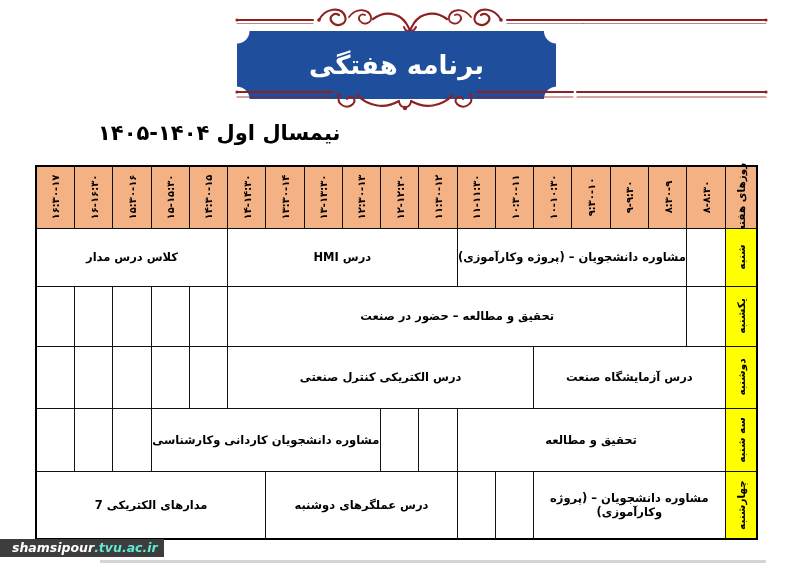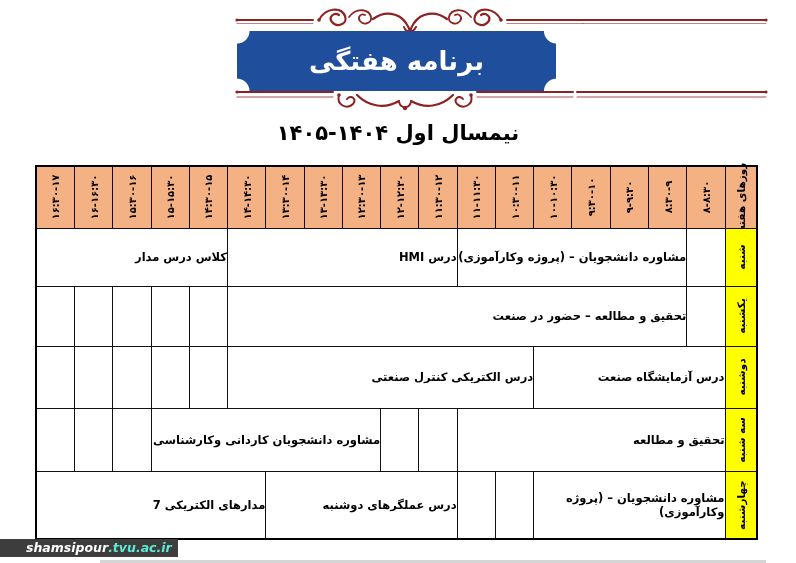--- a/index.html
+++ b/index.html
@@ -6,34 +6,34 @@
   body{
     width:796px;height:563px;position:relative;background:#ffffff;overflow:hidden;
     font-family:"DejaVu Sans",sans-serif;
   }
   
   .orn{position:absolute;left:235px;width:533px;}
   #orn-top{top:5px;height:30px;}
   #orn-bottom{top:86px;height:32px;}
   
   .banner{
-    position:absolute;left:237px;top:31px;width:319px;height:60px;
+    position:absolute;left:237px;top:31px;width:319px;height:68px;
     display:flex;align-items:center;justify-content:center;
     background:
       radial-gradient(circle 13px at 0 0,      #ffffff 12px,#1e4e9c 13px) top left    /50.3% 50.3% no-repeat,
       radial-gradient(circle 13px at 100% 0,   #ffffff 12px,#1e4e9c 13px) top right   /50.3% 50.3% no-repeat,
       radial-gradient(circle 13px at 0 100%,   #ffffff 12px,#1e4e9c 13px) bottom left /50.3% 50.3% no-repeat,
       radial-gradient(circle 13px at 100% 100%,#ffffff 12px,#1e4e9c 13px) bottom right/50.3% 50.3% no-repeat;
   }
   .banner h1{
     margin:0;color:#ffffff;font-size:26px;font-weight:bold;direction:rtl;letter-spacing:0;
   }
   
   .subtitle{
-    position:absolute;left:98px;top:121px;width:600px;text-align:center;
+    position:absolute;left:98px;top:121px;width:600px;text-align:left;
     font-size:21px;font-weight:bold;color:#000;direction:rtl;
   }
   
   table.sched{
     position:absolute;left:35px;top:165px;width:723px;
     border-collapse:collapse;table-layout:fixed;direction:rtl;
     border:2px solid #000;
   }
   table.sched th,table.sched td{
     border:1px solid #111;padding:0;position:relative;
@@ -48,27 +48,27 @@
   thead th{background:#f4b183;border-bottom:2px solid #000;}
   th.daycell{background:#ffff00;border-left:1.5px solid #000;}
   .rot{
     position:absolute;left:50%;top:50%;
     transform:translate(-50%,-50%) rotate(-90deg);
     white-space:nowrap;font-weight:bold;color:#000;direction:rtl;
   }
   thead th .rot{font-size:10px;}
   th.daycell .rot{font-size:10.5px;}
   td.slot{
-    vertical-align:middle;background:#fff;
+    text-align:center;vertical-align:middle;background:#fff;
     font-size:11.5px;font-weight:bold;color:#000;direction:rtl;
   }
   
   .watermark{
     position:absolute;left:0;top:539px;height:18px;min-width:120px;
-    background:#3d3d3d;display:flex;align-items:center;padding:0 6px 0 26px;
+    background:#3d3d3d;display:flex;align-items:center;padding:0 6px 0 12px;
     font-style:italic;font-weight:bold;font-size:12.5px;line-height:18px;white-space:nowrap;
   }
   .watermark .site{color:#ffffff;}
   .watermark .dom{color:#5eead4;}
   
   .page-smudge{
     position:absolute;left:100px;right:30px;bottom:0;height:3px;
     background:#c7c7c7;opacity:.75;filter:blur(.6px);
   }
 </style>

